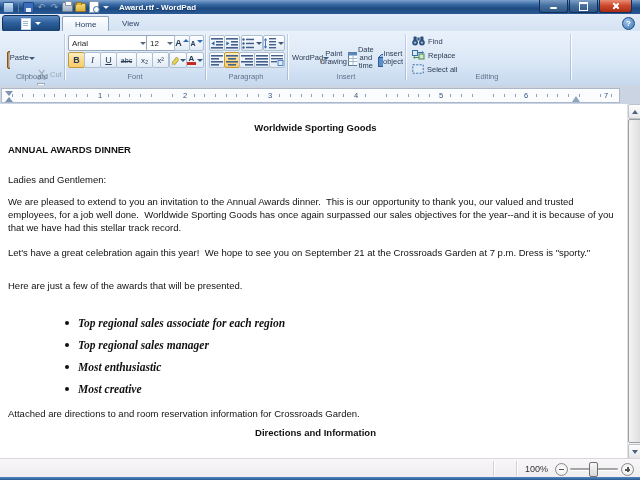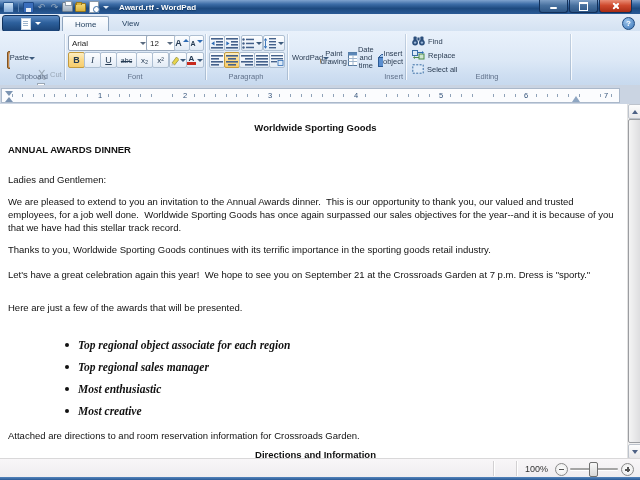--- a/index.html
+++ b/index.html
@@ -371,21 +371,21 @@
   </div>
   <div class="bigbtn" style="left:375px;width:27px;">
     <svg width="20" height="17" style="margin-top:3px;">
       <circle cx="13.5" cy="6" r="4.8" fill="#4aa24e" stroke="#2e7032"></circle>
       <rect x="2.5" y="6.5" width="9" height="9" fill="#5b8fd0" stroke="#2c5a94"></rect>
       <polygon points="2.5,6.5 5.5,3.5 14.5,3.5 11.5,6.5" fill="#9cc0e8" stroke="#2c5a94"></polygon>
       <polygon points="11.5,6.5 14.5,3.5 14.5,12.5 11.5,15.5" fill="#3c6ca8" stroke="#2c5a94"></polygon>
     </svg>
     <span class="lbl">Insert object</span>
   </div>
-  <div class="grp-label" style="left:289px;width:114px;text-align:right;">Insert</div>
+  <div class="grp-label" style="left:289px;width:114px;">Insert</div>
   <div class="gsep" style="left:405px;"></div>
 
   <div class="minitem" style="left:412px;top:5px;">
     <svg width="13" height="10">
       <rect x="1.5" y="0.5" width="3.2" height="4.5" rx="1" fill="#2c4f7c"></rect>
       <rect x="8.3" y="0.5" width="3.2" height="4.5" rx="1" fill="#2c4f7c"></rect>
       <rect x="5.4" y="1.5" width="2.2" height="3" fill="#2c4f7c"></rect>
       <circle cx="3.1" cy="6.6" r="2.9" fill="#2c4f7c"></circle>
         <circle cx="9.9" cy="6.6" r="2.9" fill="#2c4f7c"></circle>
       <circle cx="3.1" cy="6.6" r="1.2" fill="#9db8d8"></circle>
@@ -428,25 +428,24 @@
     <span class="ind-right"></span>
   </div>
 </div>
 
 <div class="abs docarea">
   <div class="page">
     <p class="tc" style="margin-top:10px;">Worldwide Sporting Goods</p>
     <p class="bold" style="margin-top:9px;">ANNUAL AWARDS DINNER</p>
     <p style="margin-top:17px;">Ladies and Gentlemen:</p>
     <p style="margin-top:9px;">We are pleased to extend to you an invitation to the Annual Awards dinner.  This is our opportunity to thank you, our valued and trusted employees, for a job well done.  Worldwide Sporting Goods has once again surpassed our sales objectives for the year--and it is because of you that we have had this stellar track record.</p>
-    <p style="margin-top:9px;">Thanks to you, Worldwide Sporting Goods continues with its terrific importance in the sporting goods retail industry.</p>
     <p style="margin-top:12px;">Let's have a great celebration again this year!  We hope to see you on September 21 at the Crossroads Garden at 7 p.m. Dress is "sporty."</p>
     <p style="margin-top:20px;">Here are just a few of the awards that will be presented.</p>
     <ul class="blist">
-      <li><span class="bdot"></span><span>Top regional object associate for each region</span></li>
+      <li><span class="bdot"></span><span>Top regional sales associate for each region</span></li>
       <li><span class="bdot"></span><span>Top regional sales manager</span></li>
       <li><span class="bdot"></span><span>Most enthusiastic</span></li>
       <li><span class="bdot"></span><span>Most creative</span></li>
     </ul>
     <p style="margin-top:7px;">Attached are directions to and room reservation information for Crossroads Garden.</p>
     <p class="tc" style="margin-top:6px;">Directions and Information</p>
   </div>
   <div class="vscroll">
     <div class="sbtn" style="top:0;">
         <span class="tri-up"></span>

